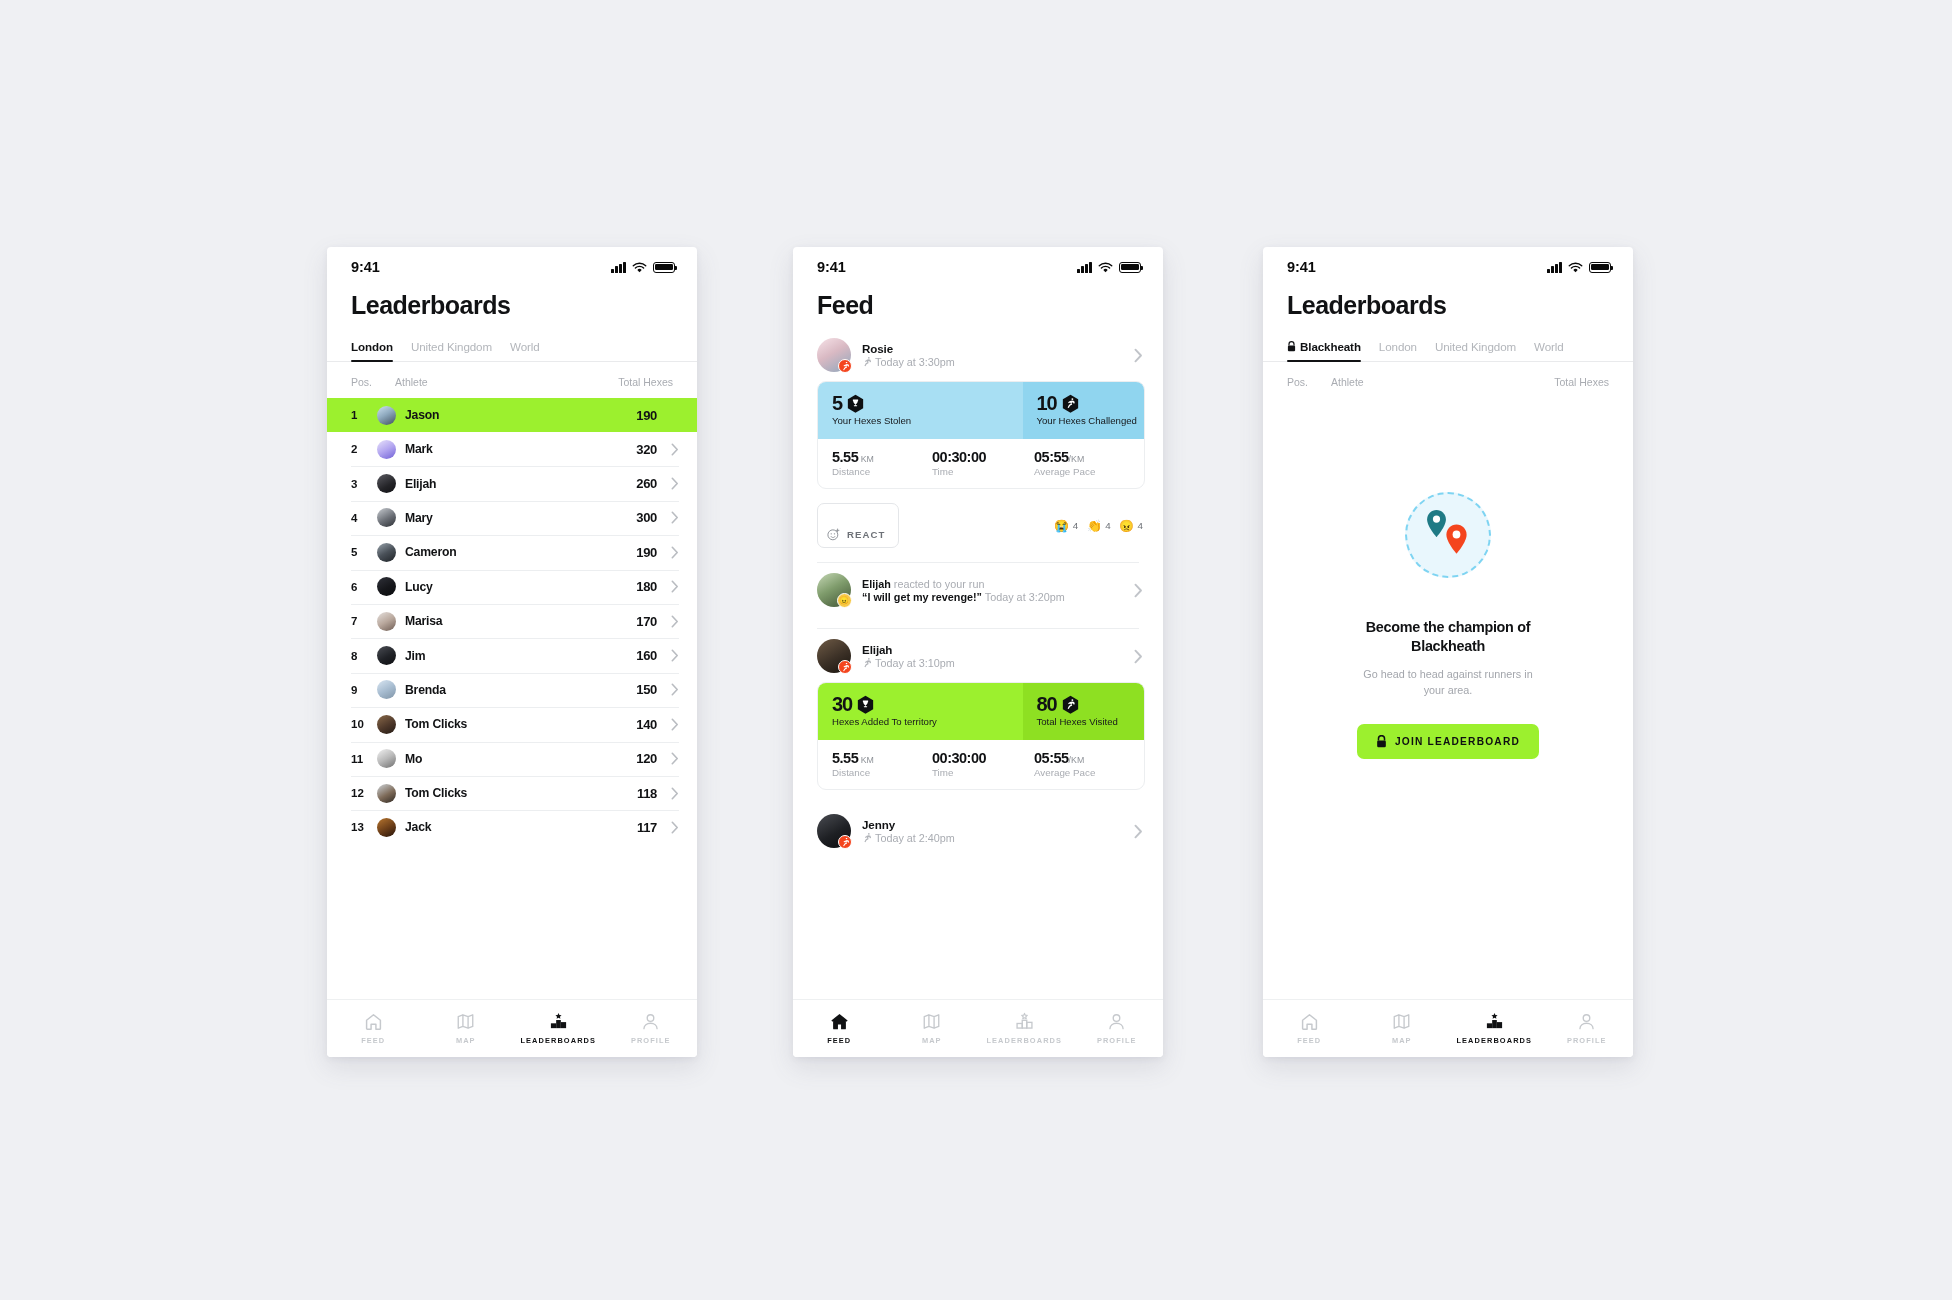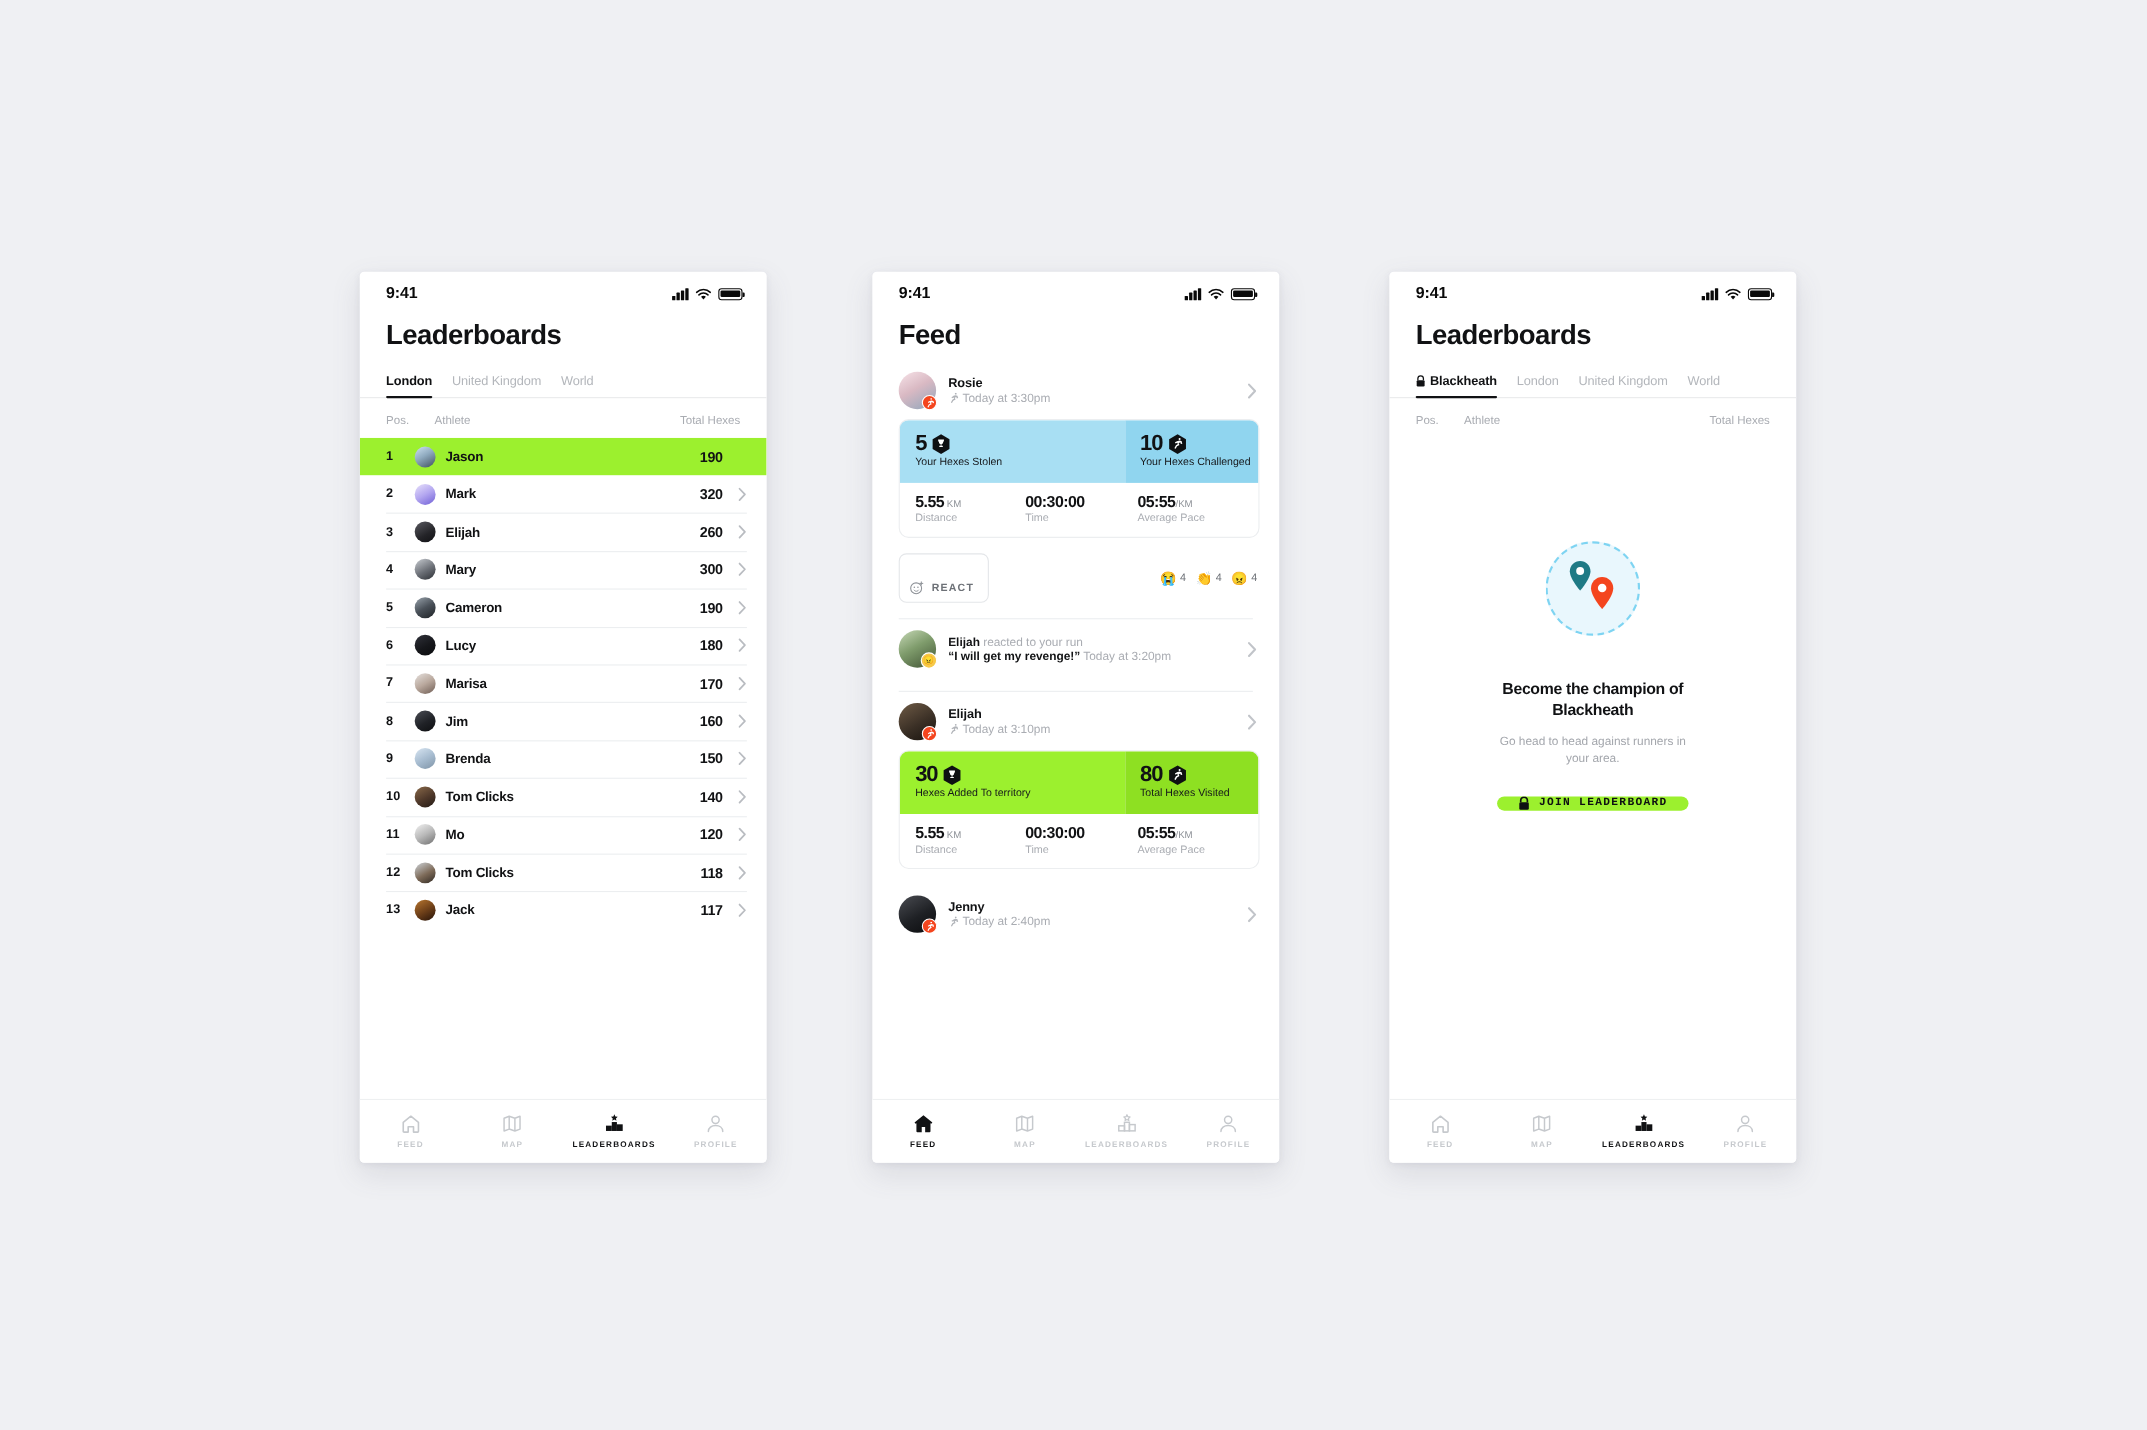--- a/index.html
+++ b/index.html
@@ -190,23 +190,23 @@
   .empty-title {
     margin-top: 40px; font-size: 14.4px; font-weight: 700; color: #111214;
     text-align: center; line-height: 1.33; letter-spacing: -.3px; max-width: 210px;
   }
   .empty-sub {
     margin-top: 11px; font-size: 10.8px; color: #a3a6ac; text-align: center;
     line-height: 1.42; max-width: 180px;
   }
   .joinbtn {
     margin-top: 26px; background: #9cf02e; border: none; border-radius: 7px;
-    padding: 0 19px; display: flex; align-items: center; gap: 8px;
+    padding: 11px 19px; display: flex; align-items: center; gap: 8px;
     font-size: 10.2px; font-weight: 700; letter-spacing: 1.2px; color: #0e1012;
-    font-family: Liberation Mono, monospace;
+    font-family: Liberation Sans, sans-serif;
   }
 </style>
 </head>
 <body>
 
 <div class="stage">
 
   <div class="phone" id="phone1">
 
     <div class="statusbar">

